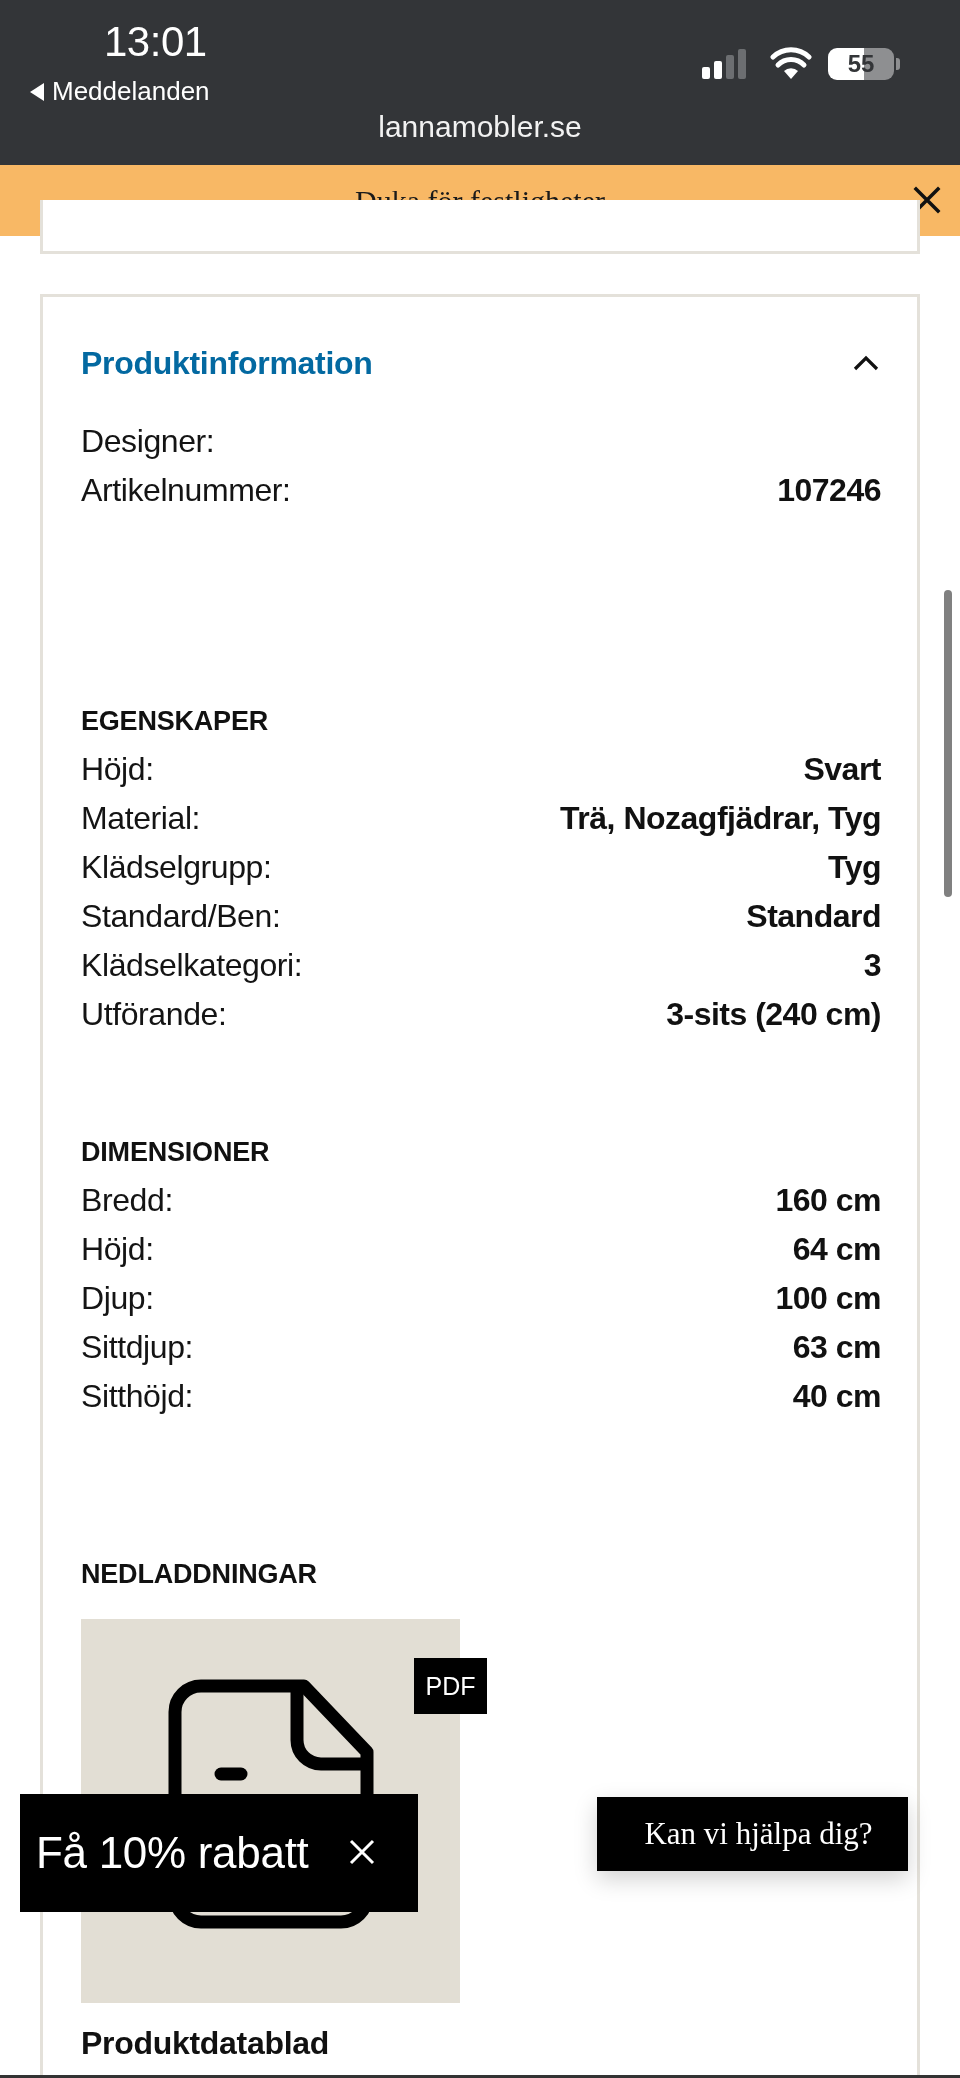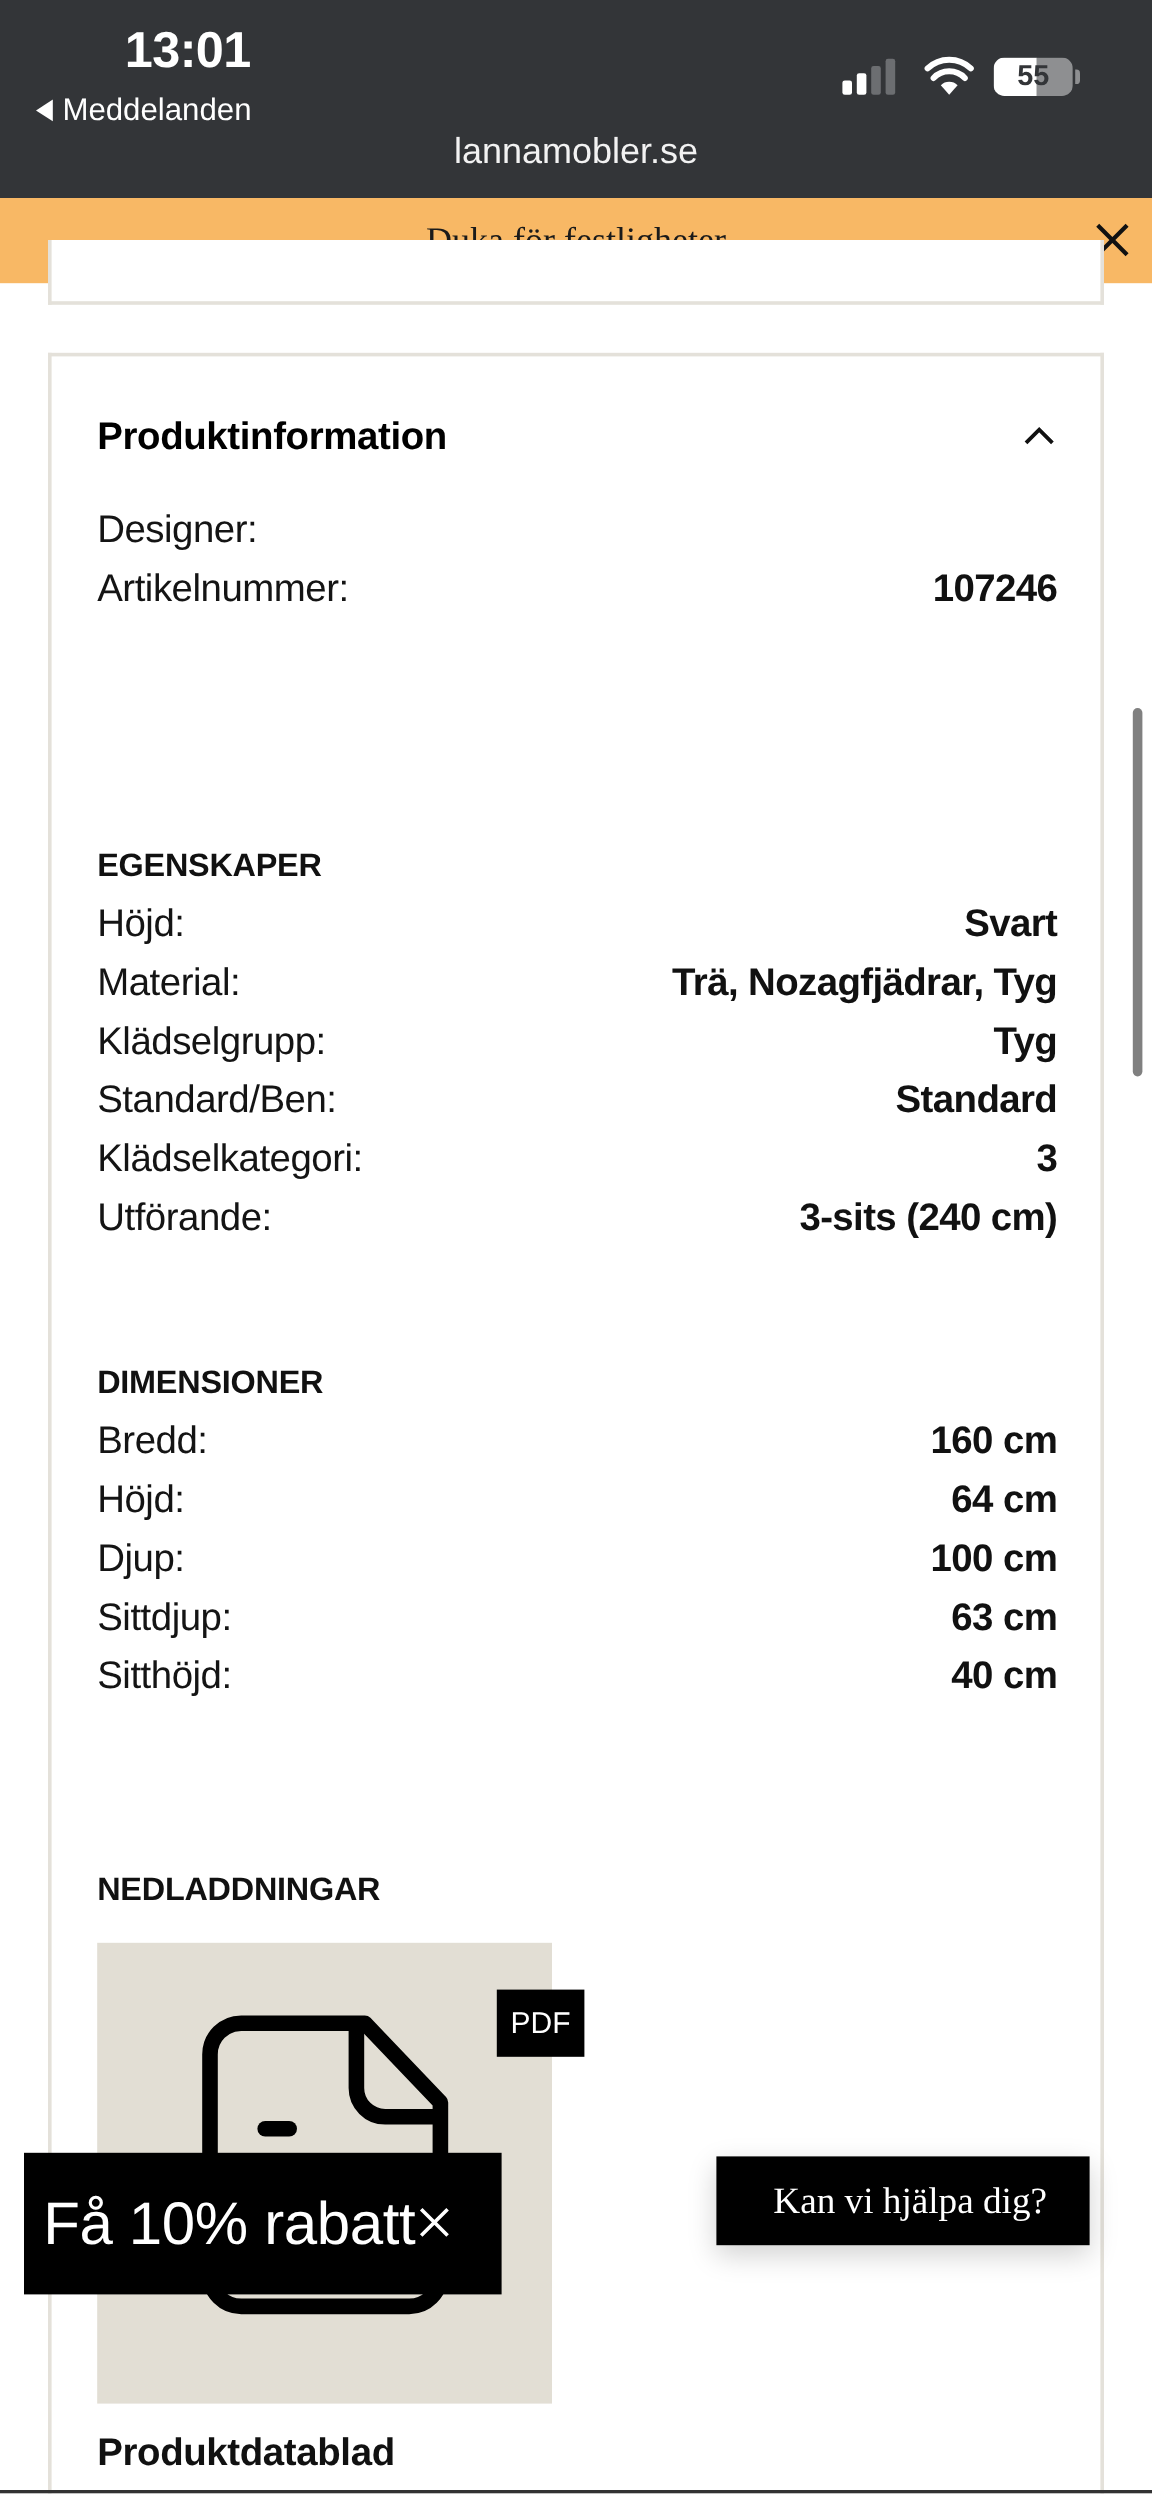--- a/index.html
+++ b/index.html
@@ -1,21 +1,21 @@
 <!DOCTYPE html>
 <html><head>
 <meta charset="utf-8">
 <style>
   * { box-sizing: border-box; margin: 0; padding: 0; }
   html, body { width: 960px; height: 2078px; overflow: hidden; background: #ffffff; }
   body { position: relative; font-family: "Liberation Sans", "DejaVu Sans", sans-serif; color: #111; }
 
   
   .statusbar { position: absolute; left: 0; top: 0; width: 960px; height: 165px; background: #333538; color: #fff; }
-  .time { position: absolute; left: 104px; top: 18px; font-size: 42px; font-weight: 700; letter-spacing: -0.5px; }
+  .time { position: absolute; left: 104px; top: 18px; font-size: 42px; font-weight: 400; letter-spacing: -0.5px; }
   .back { position: absolute; left: 30px; top: 76px; font-size: 26px; display: flex; align-items: center; gap: 8px; }
   .back-tri { width: 0; height: 0; border-top: 9px solid transparent; border-bottom: 9px solid transparent; border-right: 14px solid #fff; }
   .signal { position: absolute; left: 702px; top: 49px; display: flex; align-items: flex-end; gap: 4px; height: 30px; }
   .signal span { width: 8px; border-radius: 2px; background: #fff; }
   .signal span.dim { background: #6c6e71; }
   .wifi { position: absolute; left: 770px; top: 46px; width: 42px; height: 34px; }
   .battery { position: absolute; left: 828px; top: 48px; width: 66px; height: 32px; border-radius: 9px; overflow: hidden; display: flex; }
   .battery .full { width: 55%; background: #fff; }
   .battery .empty { width: 45%; background: #8e8f91; }
   .battery .num { position: absolute; inset: 0; display: flex; align-items: center; justify-content: center; font-size: 24px; font-weight: 700; color: #333538; }
@@ -25,41 +25,41 @@
   
   .banner { position: absolute; left: 0; top: 165px; width: 960px; height: 71px; background: #f8b865; display: flex; align-items: center; justify-content: center; }
   .banner-text { font-family: "Liberation Serif", "DejaVu Serif", serif; font-size: 30px; color: #1a1a1a; }
   .banner-close { position: absolute; right: 14px; top: 16px; width: 38px; height: 38px; }
 
   
   .card-prev { position: absolute; left: 40px; top: 200px; width: 880px; height: 54px; border: 3px solid #e4e1da; border-top: none; background: #fff; }
   .card { position: absolute; left: 40px; top: 294px; width: 880px; height: 1800px; border: 3px solid #e4e1da; border-bottom: none; background: #fff; }
 
   .card-header { position: absolute; left: 38px; top: 44px; width: 800px; height: 44px; display: flex; align-items: center; justify-content: space-between; }
-  .card-title { font-size: 32px; font-weight: 700; color: #000000; letter-spacing: -0.3px; }
+  .card-title { font-size: 32px; font-weight: 700; color: #0369a1; letter-spacing: -0.3px; }
   .chevron { width: 30px; height: 22px; }
 
   .section { position: absolute; left: 38px; width: 800px; }
   .section-heading { font-size: 27px; font-weight: 700; color: #111; letter-spacing: -0.2px; margin-bottom: 14px; }
   .row { display: flex; justify-content: space-between; align-items: baseline; height: 49px; font-size: 32px; }
   .row .label { color: #141414; letter-spacing: -0.4px; }
   .row .value { font-weight: 700; color: #111; letter-spacing: -0.5px; }
 
   
   .dl-thumb { position: absolute; left: 38px; top: 1322px; width: 379px; height: 384px; background: #e2ded4; }
   .doc-icon { position: absolute; left: 80px; top: 55px; width: 220px; height: 260px; }
   .pdf-badge { position: absolute; left: 371px; top: 1361px; width: 73px; height: 56px; background: #000; color: #fff; font-size: 25px; display: flex; align-items: center; justify-content: center; }
   .dl-title { position: absolute; left: 38px; top: 1728px; font-size: 32px; font-weight: 700; color: #111; letter-spacing: -0.3px; }
 
   
   .scrollbar { position: absolute; left: 944px; top: 590px; width: 8px; height: 307px; border-radius: 4px; background: #808080; }
 
   
   .discount { position: absolute; left: 20px; top: 1794px; width: 398px; height: 118px; background: #000; color: #fff; display: flex; align-items: center; }
-  .discount-text { margin-left: 16px; font-size: 50px; letter-spacing: -0.3px; text-align: center; }
+  .discount-text { margin-left: 16px; font-size: 44px; letter-spacing: -0.3px; text-align: center; }
   .discount-close { position: absolute; left: 328px; top: 44px; width: 28px; height: 28px; }
   .help { position: absolute; left: 597px; top: 1797px; width: 311px; height: 74px; background: #000; color: #fff; display: flex; align-items: center; justify-content: center; box-shadow: 0 8px 22px rgba(0,0,0,0.18); }
   .help-text { font-family: "Liberation Serif", "DejaVu Serif", serif; font-size: 31px; margin-left: 12px; }
 
   .home-bar-line { position: absolute; left: 0; top: 2075px; width: 960px; height: 3px; background: #333; }
 </style>
 </head>
 <body>
 
 <div class="statusbar">

